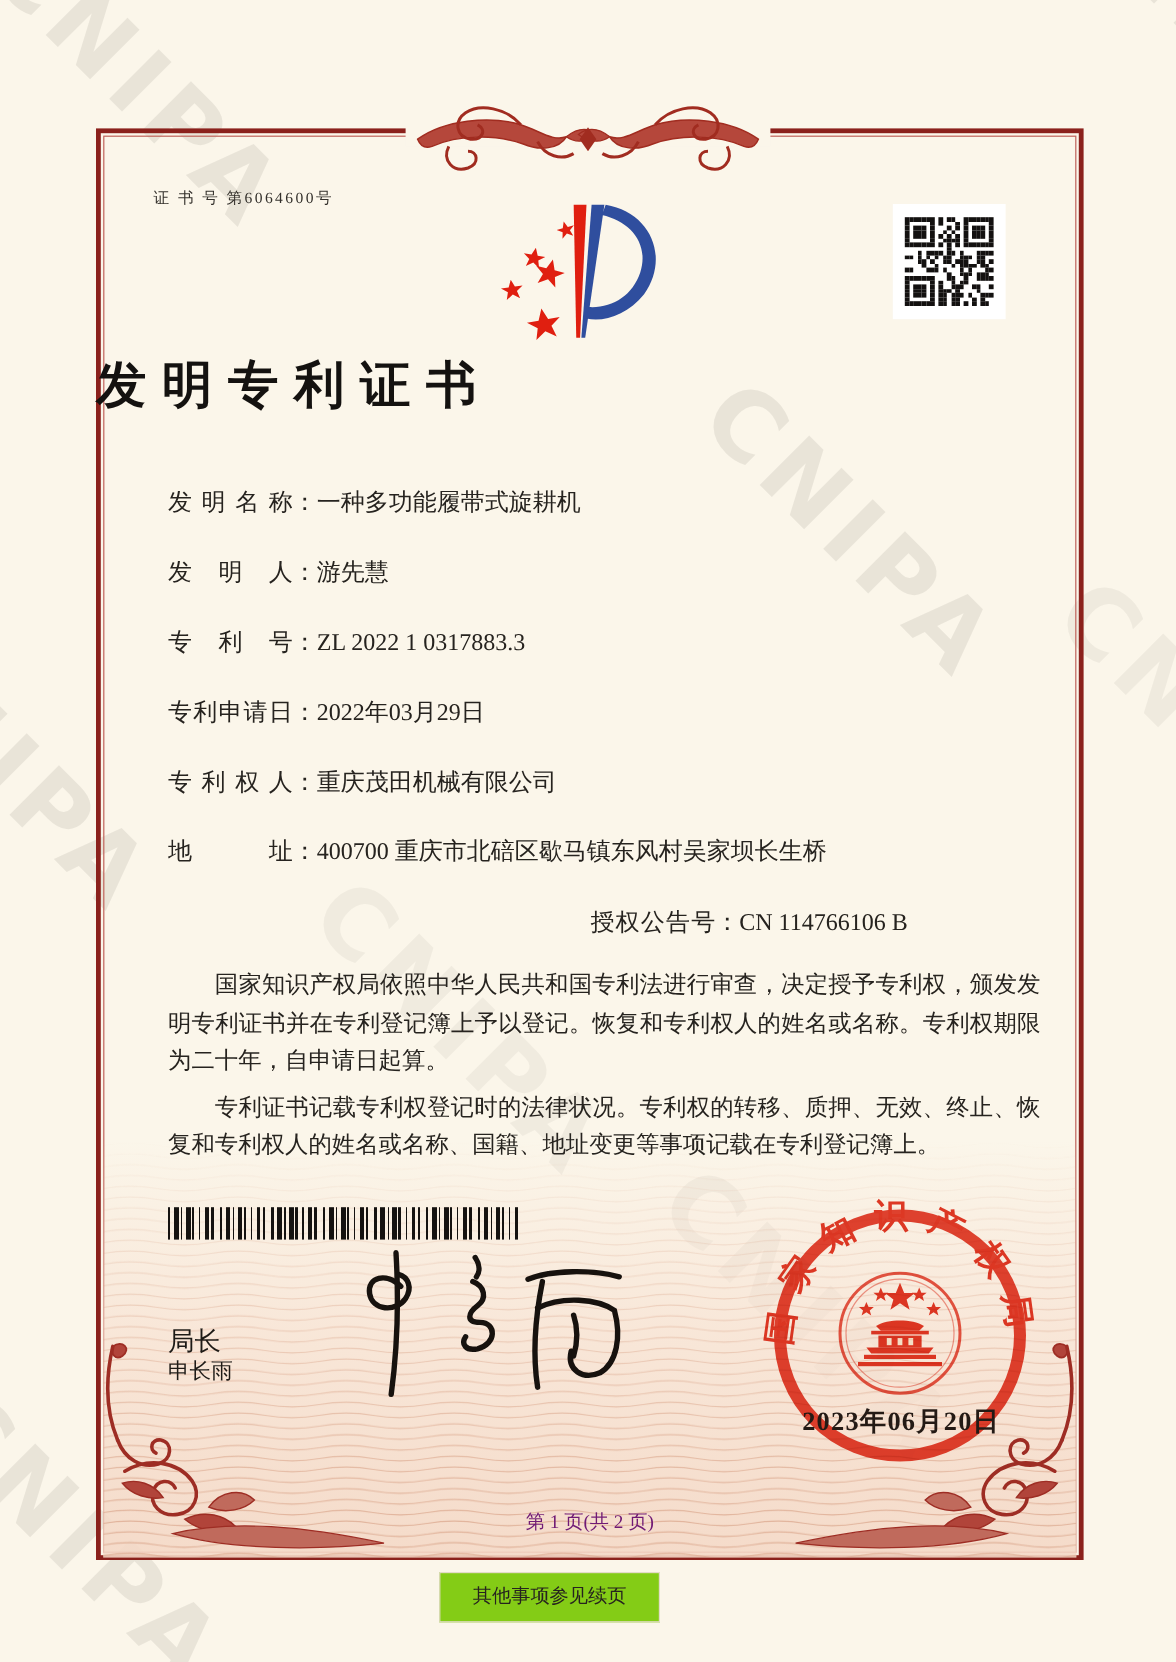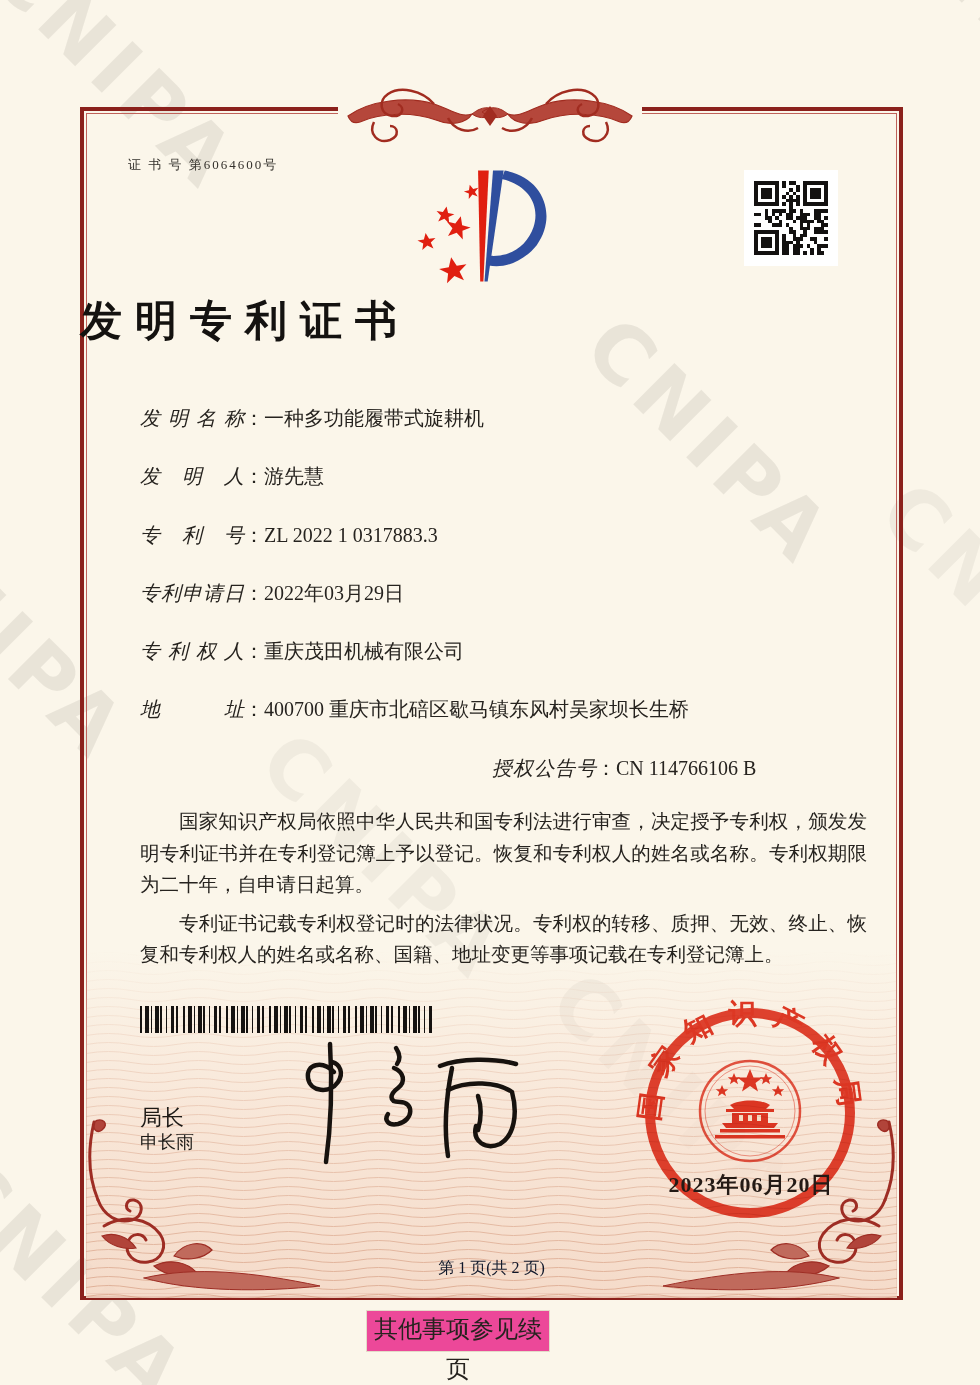--- a/index.html
+++ b/index.html
@@ -22,21 +22,21 @@
   .qr-box{position:absolute;left:744px;top:170px;width:94px;height:96px;background:#fff;
           display:flex;align-items:center;justify-content:center;z-index:4;}
   #qr{width:74px;height:74px;display:grid;grid-template-columns:repeat(21,1fr);grid-template-rows:repeat(21,1fr);background:#fff;}
   #qr .on{background:#131110;}
   .title{position:absolute;left:80px;top:293px;width:823px;text-align:left;font-size:42px;
          font-weight:bold;letter-spacing:13px;color:#141210;z-index:4;}
   
   .fields{position:absolute;left:140px;top:405px;width:740px;font-size:20px;z-index:4;}
   .field-row{position:absolute;left:0;white-space:nowrap;}
   .r1{top:0}.r2{top:58px}.r3{top:117px}.r4{top:175px}.r5{top:233px}.r6{top:291px}.r7{top:350px}
-  .flabel{display:inline-block;width:104px;text-align:justify;text-align-last:justify;vertical-align:bottom;font-style:italic;}
+  .flabel{display:inline-block;width:104px;text-align:justify;text-align-last:justify;vertical-align:bottom;}
   .second-field{position:absolute;left:352px;top:0;white-space:nowrap;}
   
   .paras{position:absolute;left:140px;top:806px;width:727px;font-size:19.5px;line-height:31.5px;
          text-align:justify;z-index:4;}
   .paras p{margin:0 0 7px 0;text-indent:2em;}
   
   .barcode{position:absolute;left:140px;top:1006px;width:292px;height:27px;z-index:4;
     background:repeating-linear-gradient(90deg,
       #151210 0 2px,transparent 2px 5px,#151210 5px 9px,transparent 9px 11px,
       #151210 11px 12px,transparent 12px 15px,#151210 15px 19px,transparent 19px 20px,
@@ -46,23 +46,23 @@
   .signer-title{position:absolute;left:140px;top:1076px;font-family:"Liberation Sans","DejaVu Sans",sans-serif;
                 font-size:22px;color:#1d1a16;z-index:4;margin-top:27px;}
   .signer-name{position:absolute;left:140px;top:1130px;font-family:"Liberation Sans","DejaVu Sans",sans-serif;
                font-size:18px;color:#1d1a16;z-index:4;}
   .sig-svg{position:absolute;left:272px;top:1038px;z-index:4;}
   
   .seal{position:absolute;left:630px;top:993px;z-index:5;mix-blend-mode:multiply;}
   .seal-date{position:absolute;left:648px;top:1170px;width:206px;text-align:center;font-size:22px;
              font-weight:bold;color:#241a15;letter-spacing:1px;z-index:6;}
   
-  .page-num{position:absolute;left:80px;top:1258px;width:823px;text-align:center;font-size:16px;color:#0f172a;z-index:4;}
-  .cont-box{position:absolute;left:366px;top:1310px;width:182px;height:40px;background:#ec4899;
-            border:1px solid #e3dbc8;line-height:40px;text-align:center;font-size:24px;color:#26231f;z-index:4;font-family:Liberation Mono, monospace;}
+  .page-num{position:absolute;left:80px;top:1258px;width:823px;text-align:center;font-size:16px;color:#701a75;z-index:4;}
+  .cont-box{position:absolute;left:366px;top:1310px;width:182px;height:40px;background:#84cc16;
+            border:1px solid #e3dbc8;line-height:40px;text-align:center;font-size:16px;color:#26231f;z-index:4;}
   
   .orn-top{position:absolute;left:330px;top:72px;z-index:3;}
   .orn-bl{position:absolute;left:84px;top:1114px;z-index:3;}
   .orn-br{position:absolute;left:649px;top:1114px;transform:scaleX(-1);z-index:3;}
 </style>
 </head>
 <body>
 
 <div id="page">
 

